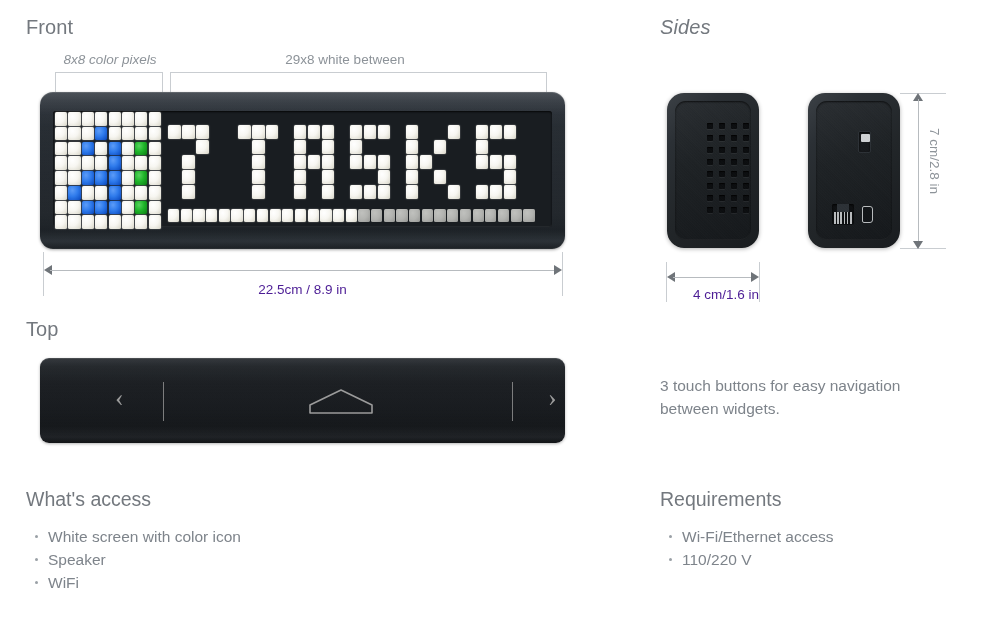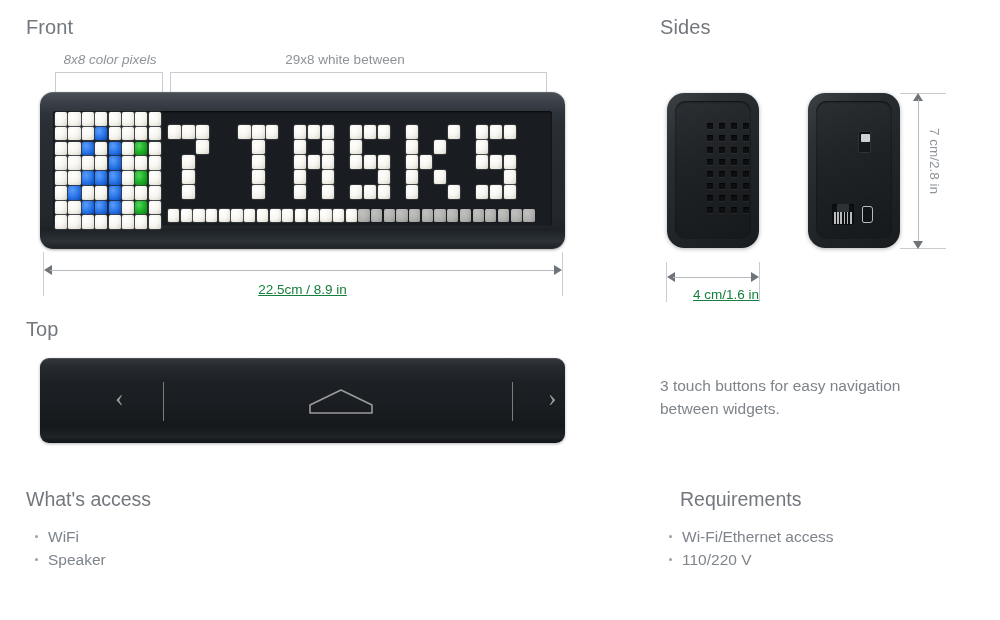--- a/index.html
+++ b/index.html
@@ -21,23 +21,22 @@
     position:absolute;
     font-size:20px;
     font-weight:400;
     color:#73787e;
     letter-spacing:0.1px;
     white-space:nowrap;
   }
   .dim-label {
     position:absolute;
     font-size:13.5px;
-    color:#15803d;
+    color:#4c1d95;
     white-space:nowrap;
-    text-decoration:underline;
   }
   .body-text {
     position:absolute;
     font-size:15.5px;
     line-height:23px;
     color:#7e848b;
   }
   .list-title {
     position:absolute;
     font-size:19.5px;
@@ -566,21 +565,21 @@
     <div class="divider-bar" style="left:123px; top:24px; height:39px;"></div>
 
     <svg style="position:absolute; left:267px; top:29px;" width="68" height="28" viewBox="0 0 68 28">
       <path d="M3 26 L3 18 L34 3 L65 18 L65 26 Z" fill="none" stroke="#9b9b9b" stroke-width="1.6" stroke-linejoin="round"></path>
     </svg>
 
     <div class="divider-bar" style="left:472px; top:24px; height:39px;"></div>
     <span class="touch-glyph" style="left:508px; top:27px;">›</span>
   </div>
 
-  <div class="sec-title" style="left:660px; top:16px;">Sides</div>
+  <div class="sec-title" style="left:660px; top:16px;font-style:italic;">Sides</div>
 
   <div class="side-body" style="left:667px; top:93px; width:92px; height:155px;">
     <div class="side-inner">
       <div id="speaker-grille">
           <div class="grille-hole"></div>
           <div class="grille-hole"></div>
           <div class="grille-hole"></div>
           <div class="grille-hole"></div>
           <div class="grille-hole"></div>
           <div class="grille-hole"></div>
@@ -637,23 +636,24 @@
     <div class="ar t"></div>
     <div class="line"></div>
     <div class="ar b"></div>
   </div>
   <div class="vlabel" style="left:942px; top:128px;">7 cm/2.8 in</div>
 
   <div class="body-text" style="left:660px; top:374px; width:300px;">3 touch buttons for easy navigation between widgets.</div>
 
   <div class="list-title" style="left:26px; top:488px;">What's access</div>
   <ul class="feat" id="whats-inside-list" style="left:26px; top:525px;">
+      <li>White screen with color icon</li>
+      <li>Speaker</li>
       <li>WiFi</li>
-      <li>Speaker</li>
     </ul>
 
-  <div class="list-title" style="left:680px; top:488px;">Requirements</div>
+  <div class="list-title" style="left:660px; top:488px;">Requirements</div>
   <ul class="feat" id="requirements-list" style="left:660px; top:525px;">
       <li>Wi-Fi/Ethernet access</li>
       <li>110/220 V</li>
     </ul>
 
 </div>
 
 </body></html>

